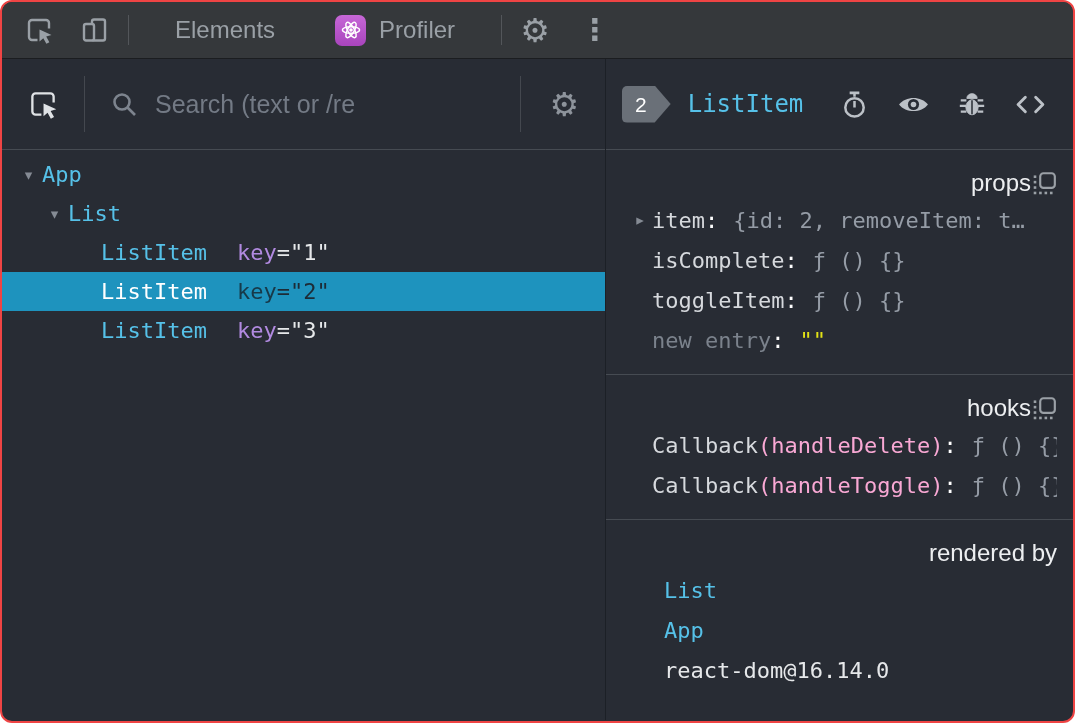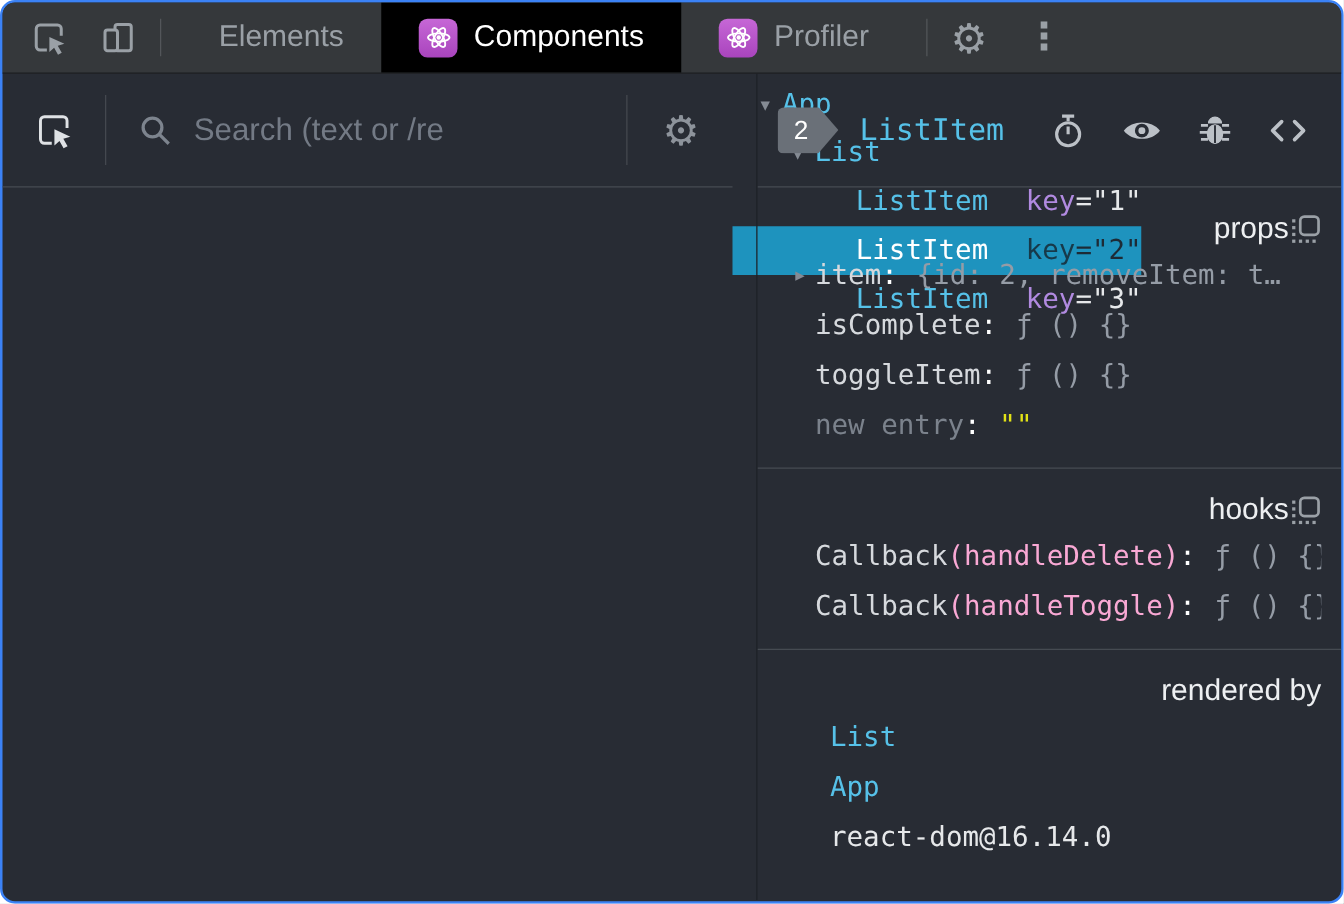--- a/index.html
+++ b/index.html
@@ -1,19 +1,19 @@
 <!DOCTYPE html>
 <html><head>
 <meta charset="utf-8">
 <style>
   * { margin:0; padding:0; box-sizing:border-box; }
   html,body { background:#fff; }
   .window {
     position:relative; width:1075px; height:723px;
-    background:#282c34; border:2px solid #3b82f6; border-radius:12px;
+    background:#282c34; border:2px solid #ef4444; border-radius:12px;
     overflow:hidden; font-family:"Liberation Sans", sans-serif;
   }
   
   .topbar {
     height:57px; background:#35383b; border-bottom:1px solid #1b1d20;
     display:flex; align-items:center; padding-left:20px; color:#9aa0a6;
   }
   .topbar .icon-btn { display:flex; align-items:center; justify-content:center;
     width:34px; height:34px; color:#9aa0a6; flex:0 0 auto; }
   .topbar .icon-btn + .icon-btn { margin-left:22px; }
@@ -27,21 +27,21 @@
     width:31px; height:31px; border-radius:7px; margin-right:13px;
     background:linear-gradient(180deg,#c667d6 0%, #a944bd 100%);
     display:flex; align-items:center; justify-content:center; flex:0 0 auto;
   }
   .glyph-btn { font-family:"DejaVu Sans", sans-serif; }
   .gear-glyph { font-size:33px; line-height:1; }
   .kebab-glyph { font-size:30px; line-height:1; font-weight:bold; }
 
   
   .body { display:flex; height:661px; }
-  .left { width:603px; display:flex; flex-direction:row; }
+  .left { width:603px; display:flex; flex-direction:column; }
   .panel-divider { width:1px; background:#1c2026; flex:0 0 auto; }
   .right { flex:1; display:flex; flex-direction:column; overflow:hidden; }
 
   
   .left-toolbar {
     height:91px; border-bottom:1px solid #464b52; display:flex; align-items:center;
     padding:0 26px 0 24px; flex:0 0 auto;
   }
   .inspect-white { color:#dfe2e5; }
   .search-wrap { display:flex; align-items:center; flex:1; min-width:0; }
@@ -123,37 +123,20 @@
     <div class="icon-btn">
       <svg width="32" height="32" viewBox="0 0 32 32" fill="none" stroke="currentColor" stroke-width="2.4">
         <rect x="13" y="5.5" width="13" height="21" rx="2"></rect>
         <rect x="5" y="10" width="10" height="16.5" rx="2" fill="#35383b"></rect>
       </svg>
     </div>
     <div class="vsep"></div>
     <div class="tab">
       <span>Elements</span>
     </div>
-    <div class="tab active">
-      <span class="react-badge">
-        <svg width="24" height="24" viewBox="0 0 24 24" fill="none" stroke="#fff" stroke-width="1.5">
-          <g>
-              <ellipse cx="12" cy="12" rx="8.6" ry="3.3"></ellipse>
-            </g>
-          <g transform="rotate(60 12 12)">
-              <ellipse cx="12" cy="12" rx="8.6" ry="3.3"></ellipse>
-            </g>
-          <g transform="rotate(120 12 12)">
-              <ellipse cx="12" cy="12" rx="8.6" ry="3.3"></ellipse>
-            </g>
-          <circle cx="12" cy="12" r="1.8" fill="#fff" stroke="none"></circle>
-        </svg>
-      </span>
-      <span>Components</span>
-    </div>
     <div class="tab">
       <span class="react-badge">
         <svg width="24" height="24" viewBox="0 0 24 24" fill="none" stroke="#fff" stroke-width="1.5">
           <g>
               <ellipse cx="12" cy="12" rx="8.6" ry="3.3"></ellipse>
             </g>
           <g transform="rotate(60 12 12)">
               <ellipse cx="12" cy="12" rx="8.6" ry="3.3"></ellipse>
             </g>
           <g transform="rotate(120 12 12)">

